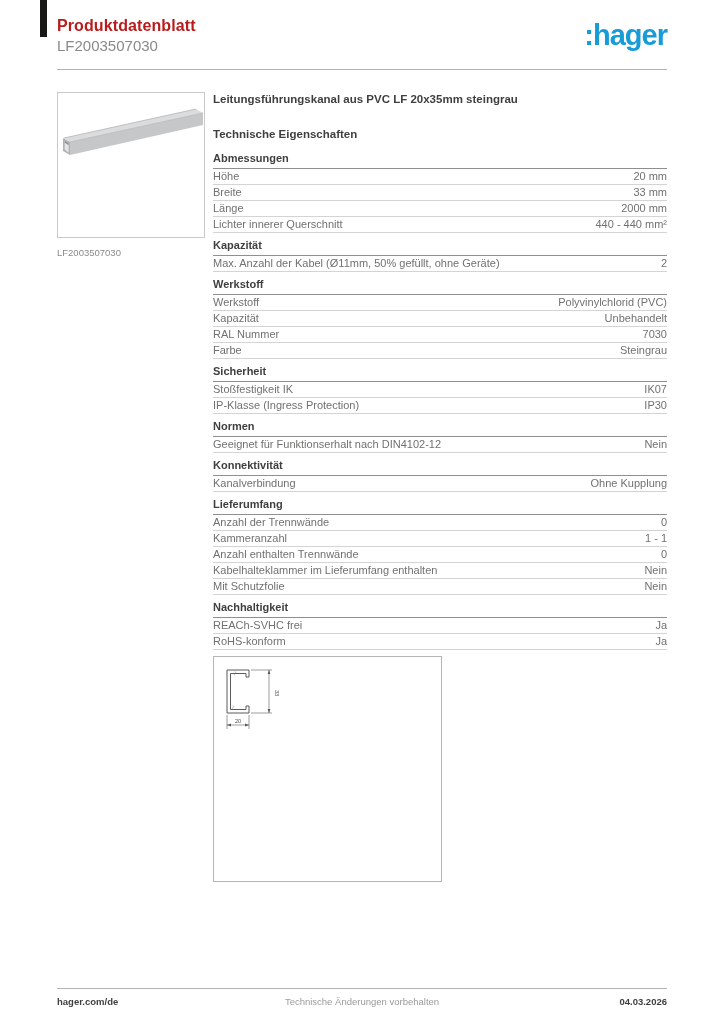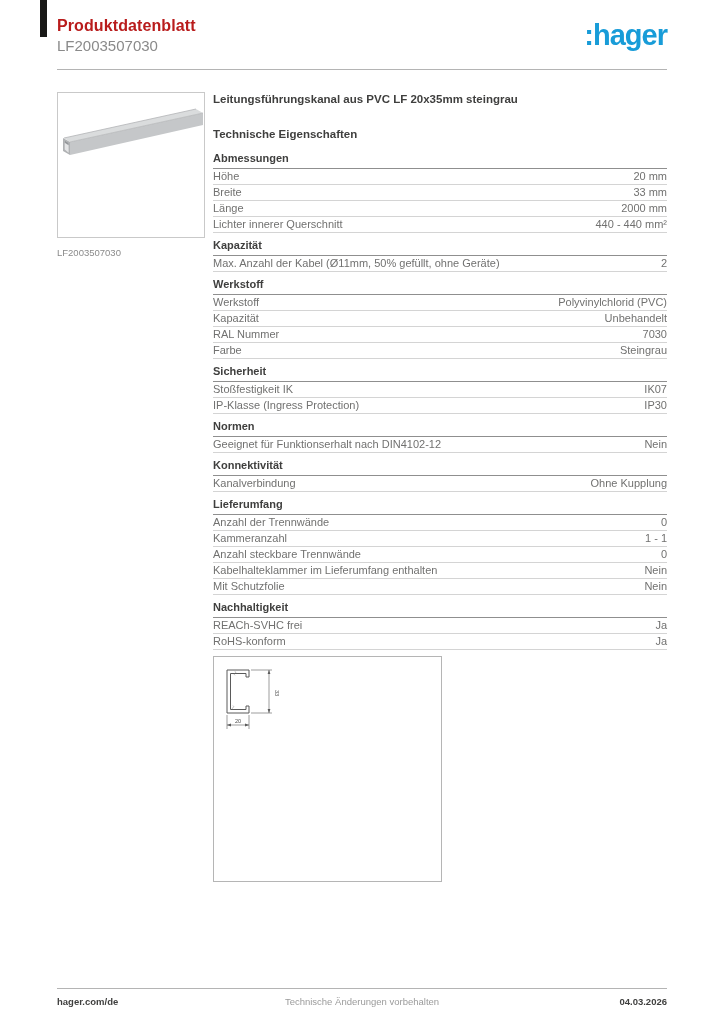--- a/index.html
+++ b/index.html
@@ -173,21 +173,21 @@
     <span class="spec-label">Anzahl der Trennwände</span>
     <span class="spec-value">0</span>
   </div>
 
   <div class="spec-row">
     <span class="spec-label">Kammeranzahl</span>
     <span class="spec-value">1 - 1</span>
   </div>
 
   <div class="spec-row">
-    <span class="spec-label">Anzahl steckbare Trennwände</span>
+    <span class="spec-label">Anzahl enthalten Trennwände</span>
     <span class="spec-value">0</span>
   </div>
 
   <div class="spec-row">
     <span class="spec-label">Kabelhalteklammer im Lieferumfang enthalten</span>
     <span class="spec-value">Nein</span>
   </div>
 
   <div class="spec-row">
     <span class="spec-label">Mit Schutzfolie</span>

